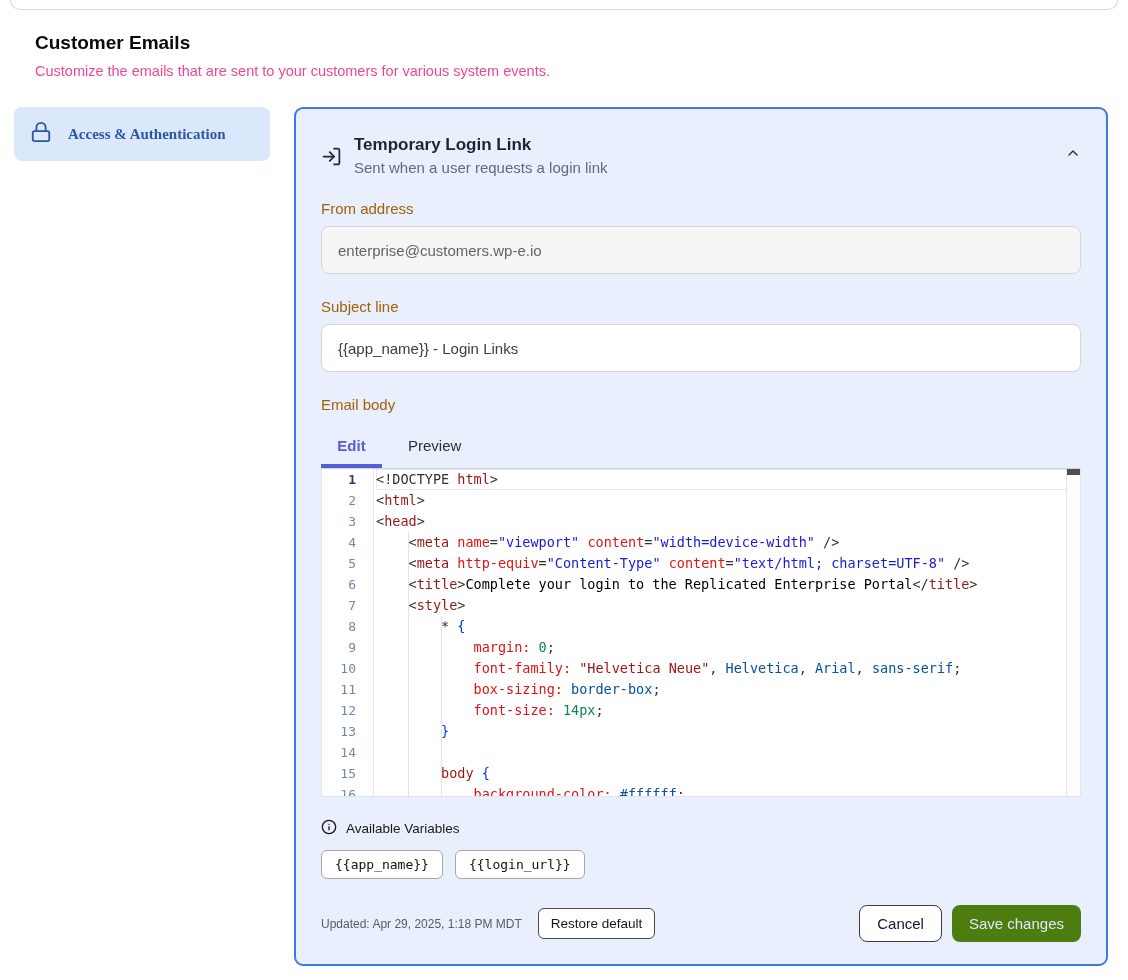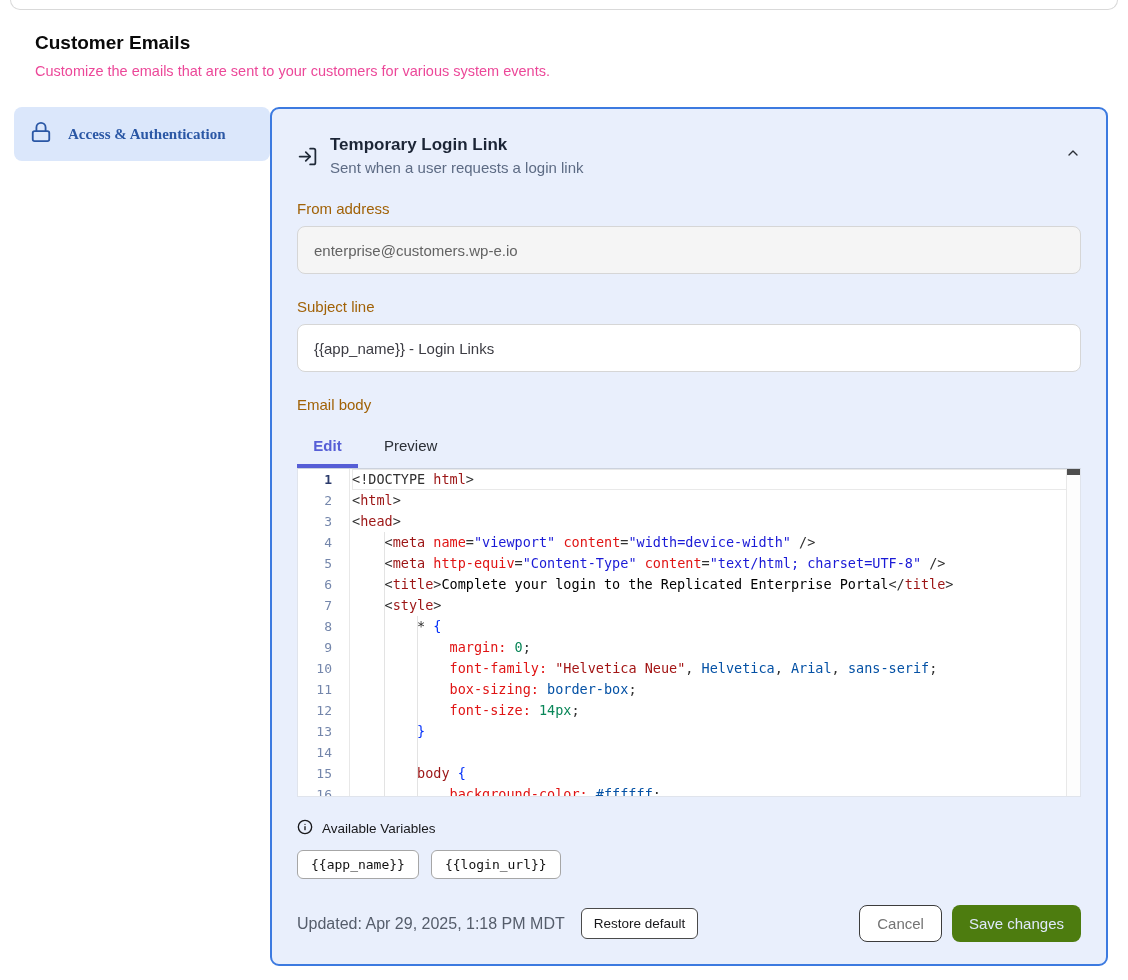--- a/index.html
+++ b/index.html
@@ -14,21 +14,21 @@
 
   
   .sidebar { width:256px; flex-shrink:0; }
   .side-item { display:flex; align-items:center; gap:16px; padding:14px 16px;
     border-radius:8px; font-size:15px; font-weight:600; cursor:pointer; }
   .side-item.active { background:#dbe7fb; color:#2a57a5;font-family:Liberation Serif, serif; }
   .side-item.plain { margin-top:24px; color:#17171c; }
   .side-item svg { flex-shrink:0; }
 
   
-  .card { flex:1; background:#e9effc; border:2px solid #3c7ae0;
+  .card { flex:1; margin-left:24px; background:#e9effc; border:2px solid #3c7ae0;
     border-radius:9px; padding:26px 25px 22px 25px; }
   .card-head { display:flex; align-items:flex-start; gap:12px; }
   .card-head .hicon { margin-top:11px; }
   .card-title { font-size:17px; font-weight:bold; color:#1c2536; }
   .card-sub { margin-top:4px; font-size:15px; color:#5d6b84; }
   .collapse-btn { margin-left:auto; margin-top:10px; background:none; border:none; cursor:pointer; }
 
   .field-label { margin-top:24px; font-size:15px; color:#a16207; }
   .txt-input { display:block; width:100%; height:48px; margin-top:9px; border-radius:8px;
     border:1px solid #d6d6d6; padding:16px 16px; font-size:15px;
@@ -71,26 +71,26 @@
   
   .vars-head { display:flex; align-items:center; gap:9px; margin-top:22px;
     font-size:13.5px; color:#18181b; }
   .chips { display:flex; gap:12px; margin-top:12px; }
   .chip { background:#ffffff; border:1px solid #a6a6a6; border-radius:6px;
     padding:6px 13px; font-family:"DejaVu Sans Mono","Liberation Mono",monospace;
     font-size:13px; color:#111; cursor:pointer; }
 
   
   .foot { display:flex; align-items:center; margin-top:26px; }
-  .updated { font-size:16px; color:#555d6b; }
+  .updated { font-size:12px; color:#555d6b; }
   .btn { cursor:pointer; font-family:inherit; }
   .btn-restore { margin-left:16px; background:#fff; border:1px solid #4a4a4a;
     border-radius:6px; padding:7px 12px; font-size:13.5px; color:#18181b; }
   .btn-cancel { margin-left:auto; background:#fff; border:1px solid #3c3c3c;
-    border-radius:8px; padding:9px 17px; font-size:15px; color:#737373; }
+    border-radius:8px; padding:9px 17px; font-size:15px; color:#0f172a; }
   .btn-save { margin-left:10px; background:#4d7c0f; border:none; border-radius:8px;
     padding:10px 17px; font-size:15px; color:#dfe9fb; }
 </style>
 </head>
 <body>
 
 <div class="top-edge"></div>
 
 <div class="page-head">
   <div class="page-title">Customer Emails</div>

